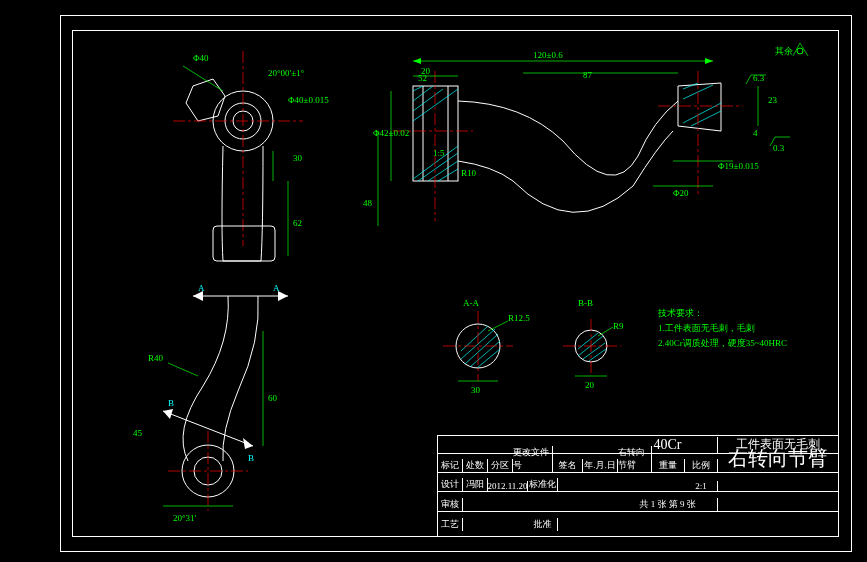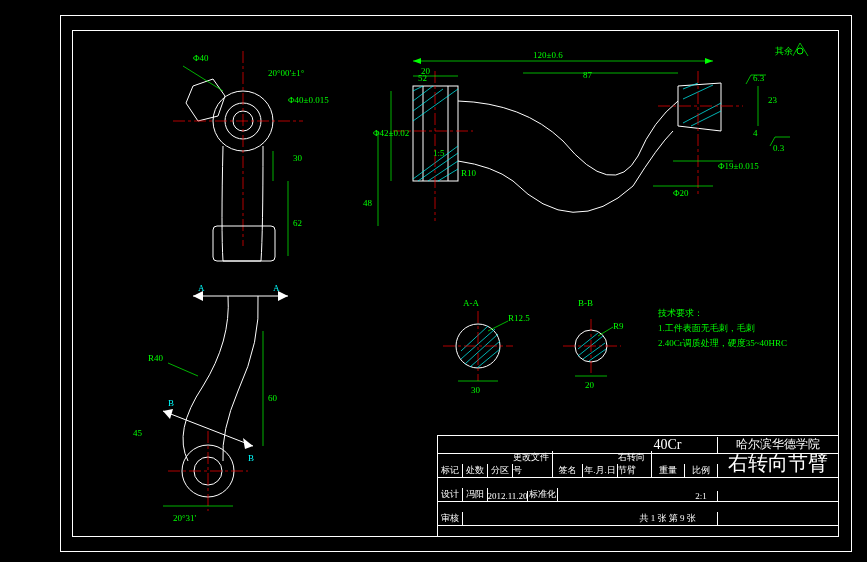--- a/index.html
+++ b/index.html
@@ -235,21 +235,21 @@
 
 <div class="title-block">
   <div class="tb-row" style="height:18px">
     <div class="tb-cell" style="width:25px"></div>
     <div class="tb-cell" style="width:25px"></div>
     <div class="tb-cell" style="width:25px"></div>
     <div class="tb-cell" style="width:40px"></div>
     <div class="tb-cell" style="width:30px"></div>
     <div class="tb-cell" style="width:35px"></div>
     <div class="tb-cell" style="width:100px;font-size:14px" rowspan="3">40Cr</div>
-    <div class="tb-cell" style="width:120px;font-size:12px;border-right:none">哈尔滨华德学院</div>
+    <div class="tb-cell" style="width:120px;font-size:12px;border-right:none">工件表面无毛刺</div>
   </div>
   <div class="tb-row" style="height:14px">
     <div class="tb-cell" style="width:25px">标记</div>
     <div class="tb-cell" style="width:25px">处数</div>
     <div class="tb-cell" style="width:25px">分区</div>
     <div class="tb-cell" style="width:40px">更改文件号</div>
     <div class="tb-cell" style="width:30px">签名</div>
     <div class="tb-cell" style="width:35px">年.月.日</div>
     <div class="tb-cell" style="width:34px">右转向节臂</div>
     <div class="tb-cell" style="width:33px">重量</div>
@@ -271,15 +271,25 @@
   <div class="tb-row" style="height:14px">
     <div class="tb-cell" style="width:25px">审核</div>
     <div class="tb-cell" style="width:25px"></div>
     <div class="tb-cell" style="width:40px"></div>
     <div class="tb-cell" style="width:30px"></div>
     <div class="tb-cell" style="width:30px"></div>
     <div class="tb-cell" style="width:30px"></div>
     <div class="tb-cell" style="width:100px">共 1 张  第 9 张</div>
     <div class="tb-cell" style="width:120px;border-right:none"></div>
   </div>
+  <div class="tb-row" style="height:14px">
+    <div class="tb-cell" style="width:25px;border-bottom:none">工艺</div>
+    <div class="tb-cell" style="width:25px;border-bottom:none"></div>
+    <div class="tb-cell" style="width:40px;border-bottom:none"></div>
+    <div class="tb-cell" style="width:30px;border-bottom:none">批准</div>
+    <div class="tb-cell" style="width:30px;border-bottom:none"></div>
+    <div class="tb-cell" style="width:30px;border-bottom:none"></div>
+    <div class="tb-cell" style="width:100px;border-bottom:none"></div>
+    <div class="tb-cell" style="width:120px;border-right:none;border-bottom:none"></div>
+  </div>
 </div>
 
 </div>
 
 </body></html>

